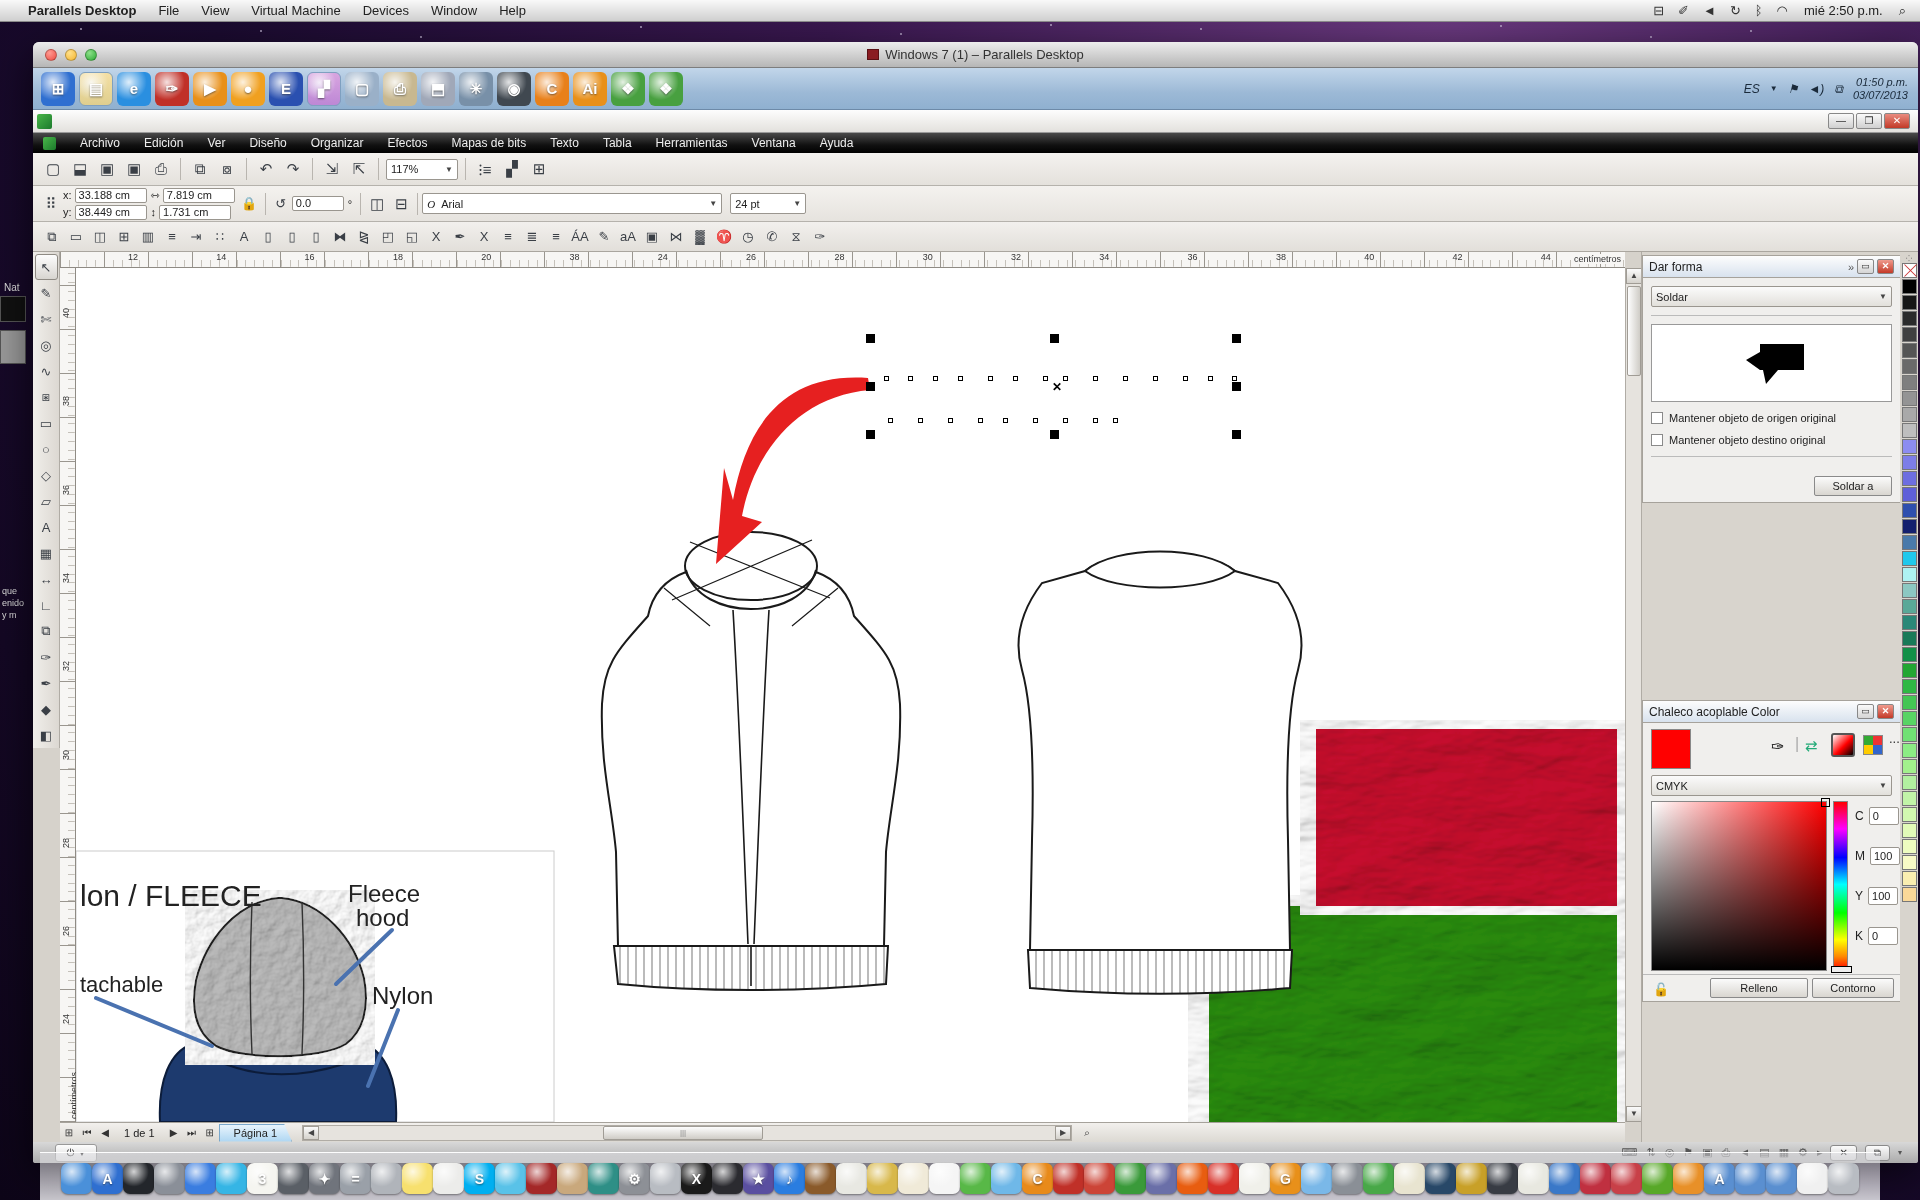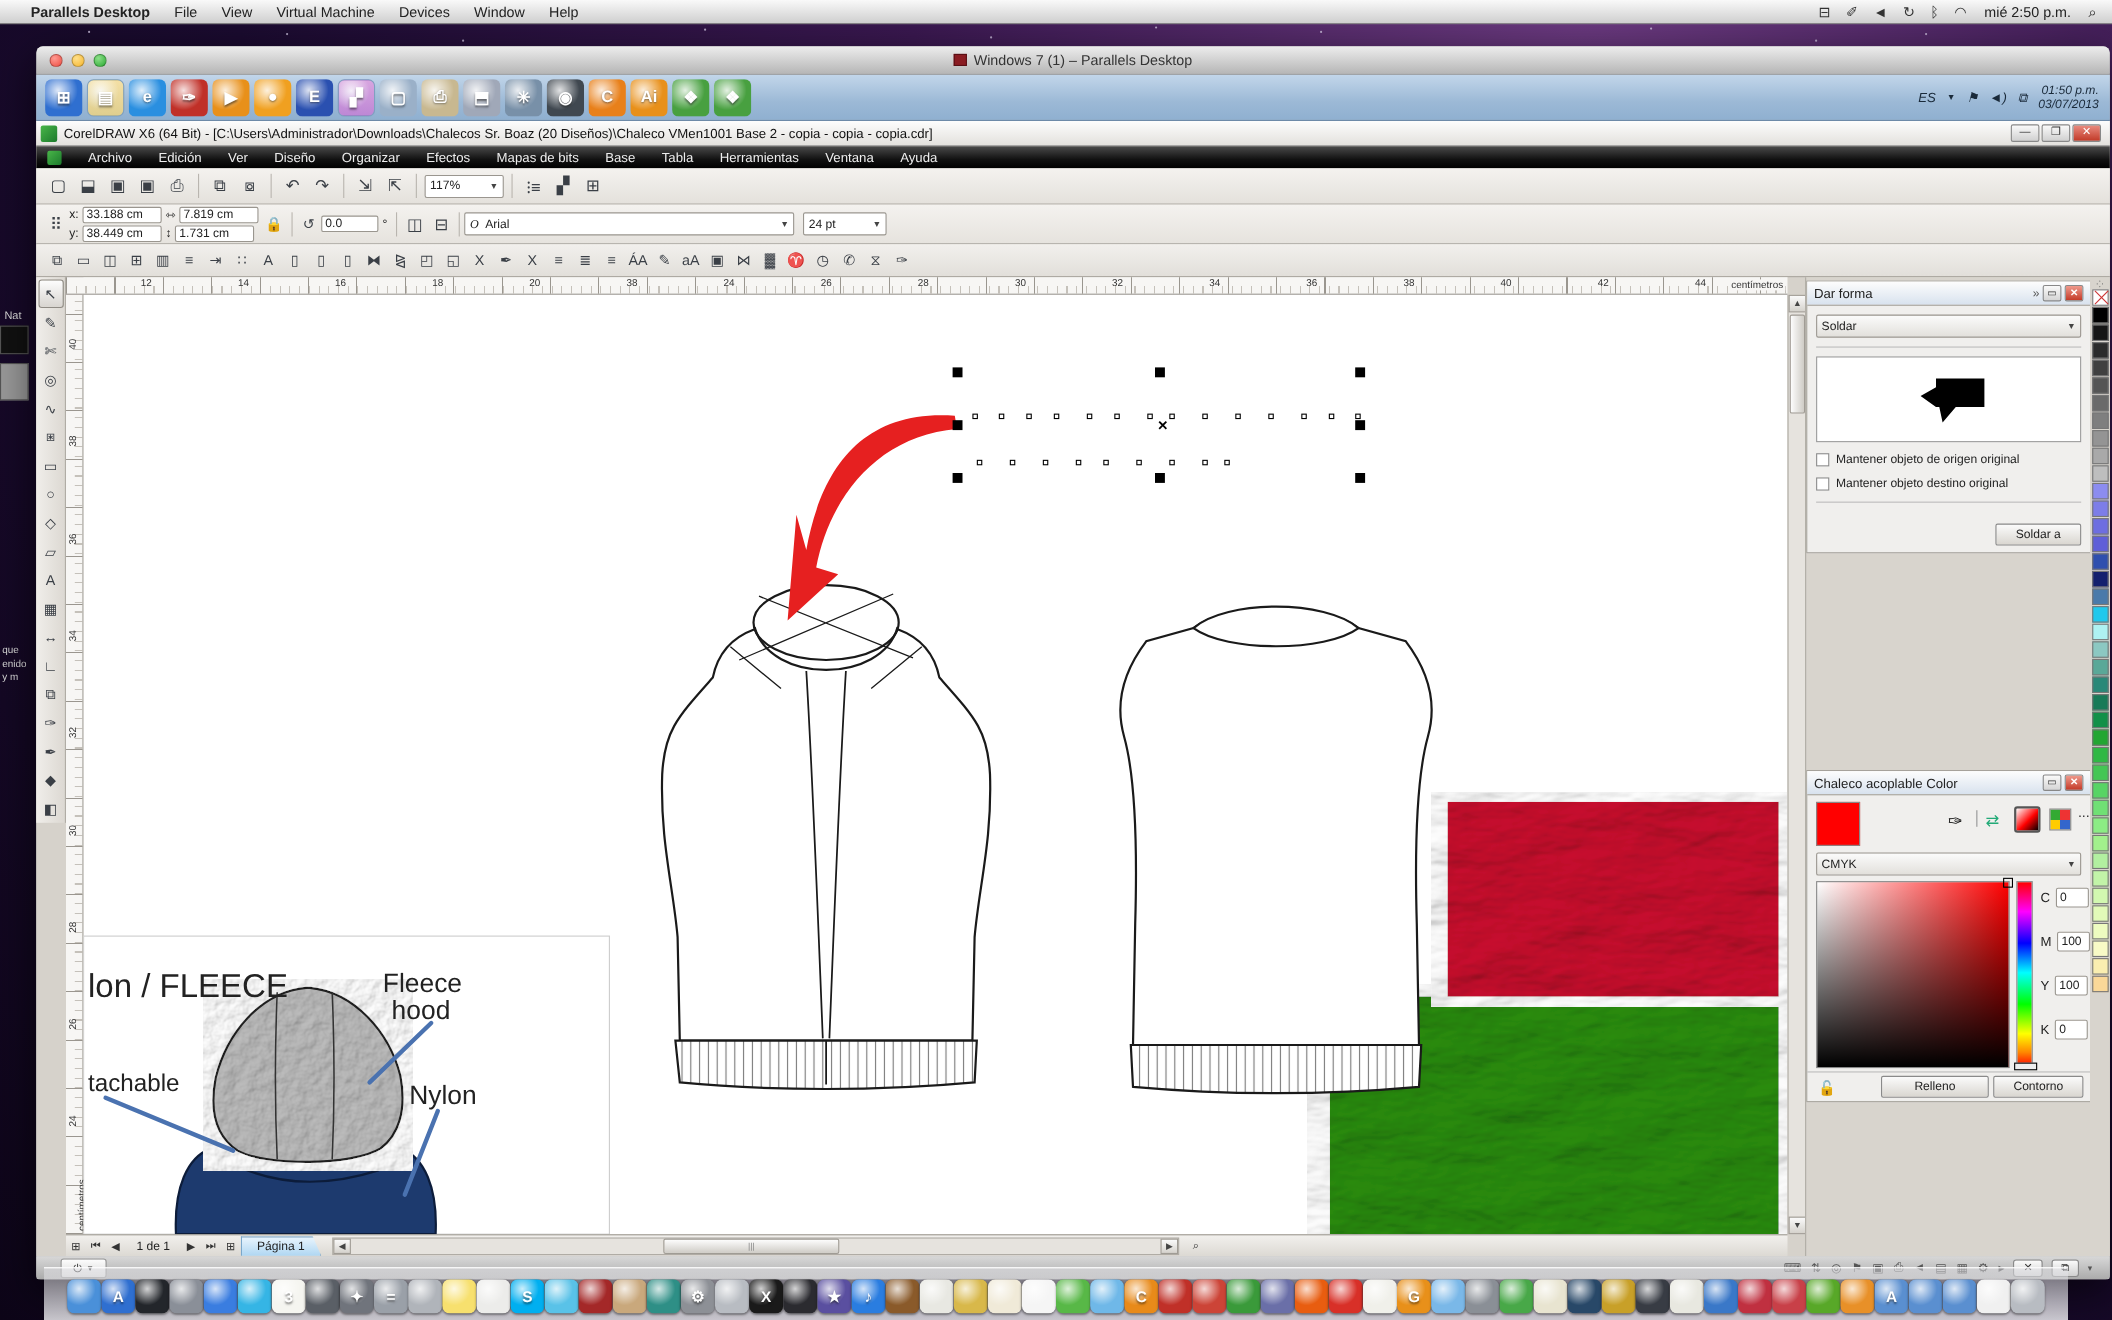--- a/index.html
+++ b/index.html
@@ -207,37 +207,36 @@
     <div class="clk">
       <div>01:50 p.m.</div>
       <div>03/07/2013</div>
     </div>
   </div>
 </div>
 
 <div id="cwin" class="a"></div>
 <div id="ctitle" class="a">
   <span class="cico"></span>
-  <span>CorelDRAW X6 (64 Bit) - [C:\Users\Administrador\Downloads\Chalecos Sr. Boaz (20 Diseños)\Chaleco VMen1001 Base 2 - copia - copia - copia.cdr]</span>
   <div id="cbtns">
     <div class="cbtn">—</div>
     <div class="cbtn">❐</div>
     <div class="cbtn close">✕</div>
   </div>
 </div>
 <div id="cmenu" class="a">
   <span class="cico2"></span>
 <span>Archivo</span>
     <span>Edición</span>
     <span>Ver</span>
     <span>Diseño</span>
     <span>Organizar</span>
     <span>Efectos</span>
     <span>Mapas de bits</span>
-    <span>Base</span>
+    <span>Texto</span>
     <span>Tabla</span>
     <span>Herramientas</span>
     <span>Ventana</span>
     <span>Ayuda</span>
   </div>
 <div id="ctb1" class="a">
   <div id="tb1-left" style="display:flex;align-items:center;gap:3px;">
       <span class="ticon">▢</span>
       <span class="ticon">⬓</span>
       <span class="ticon">▣</span>

